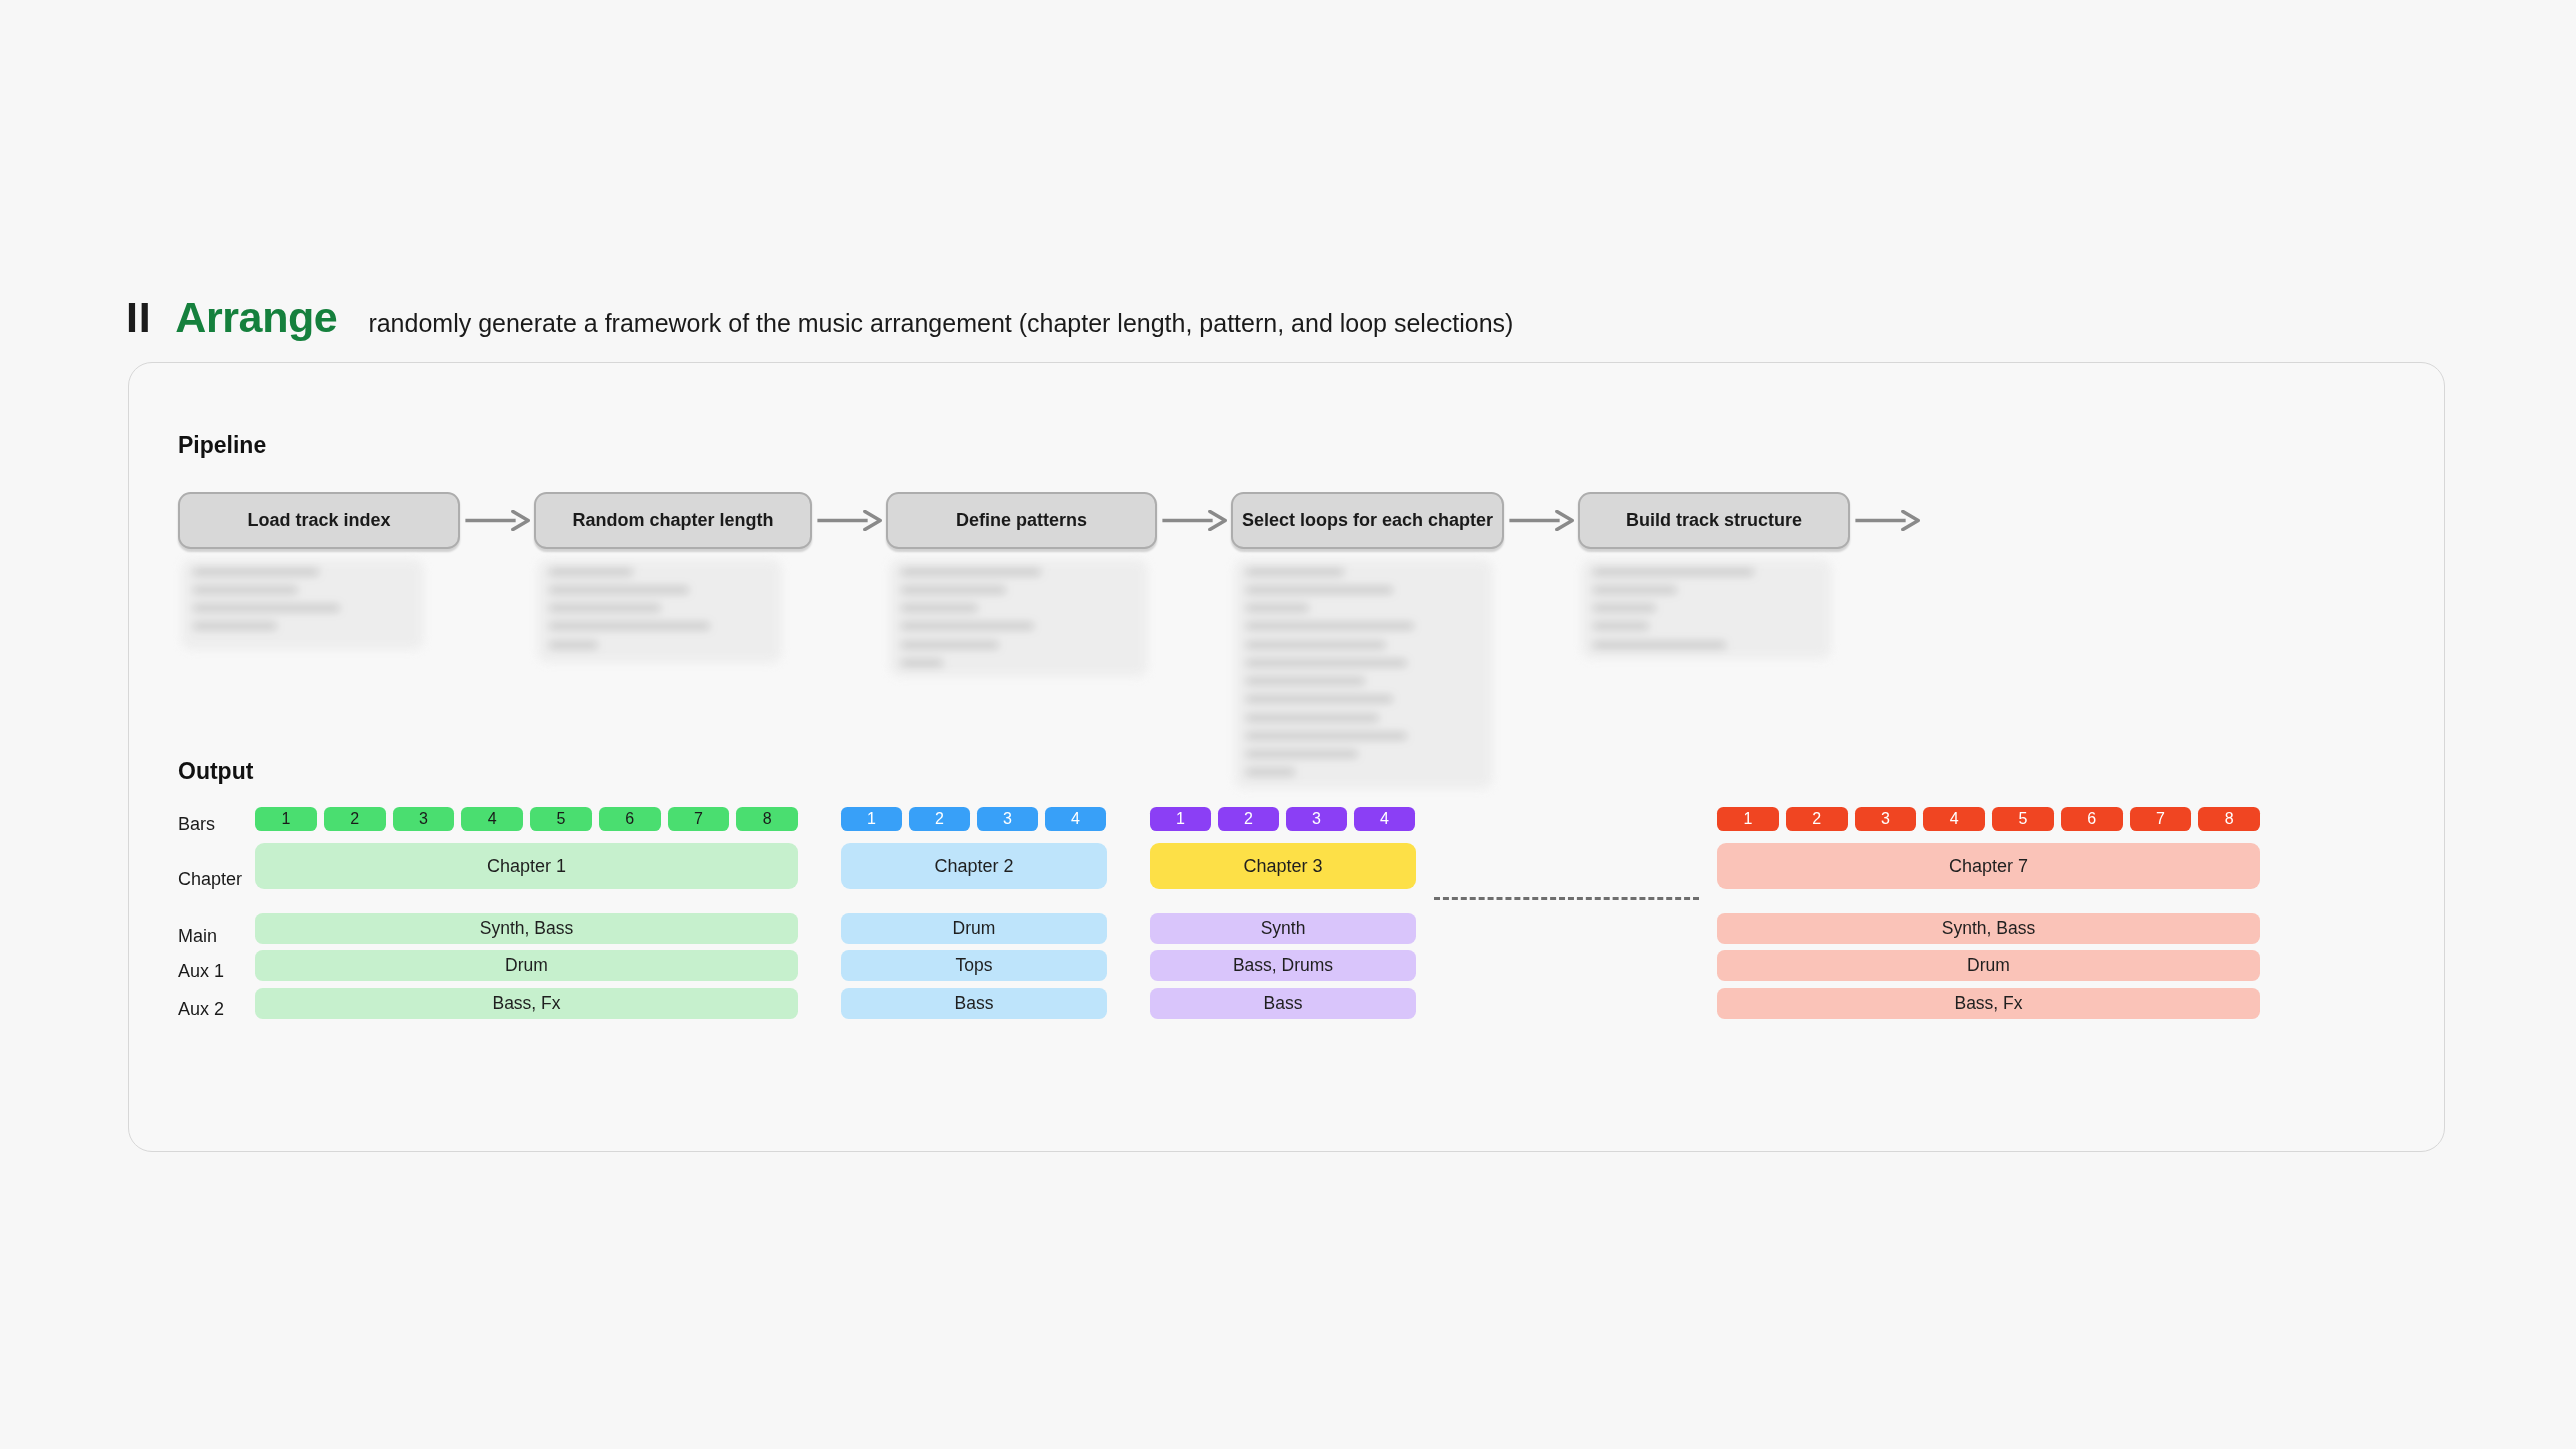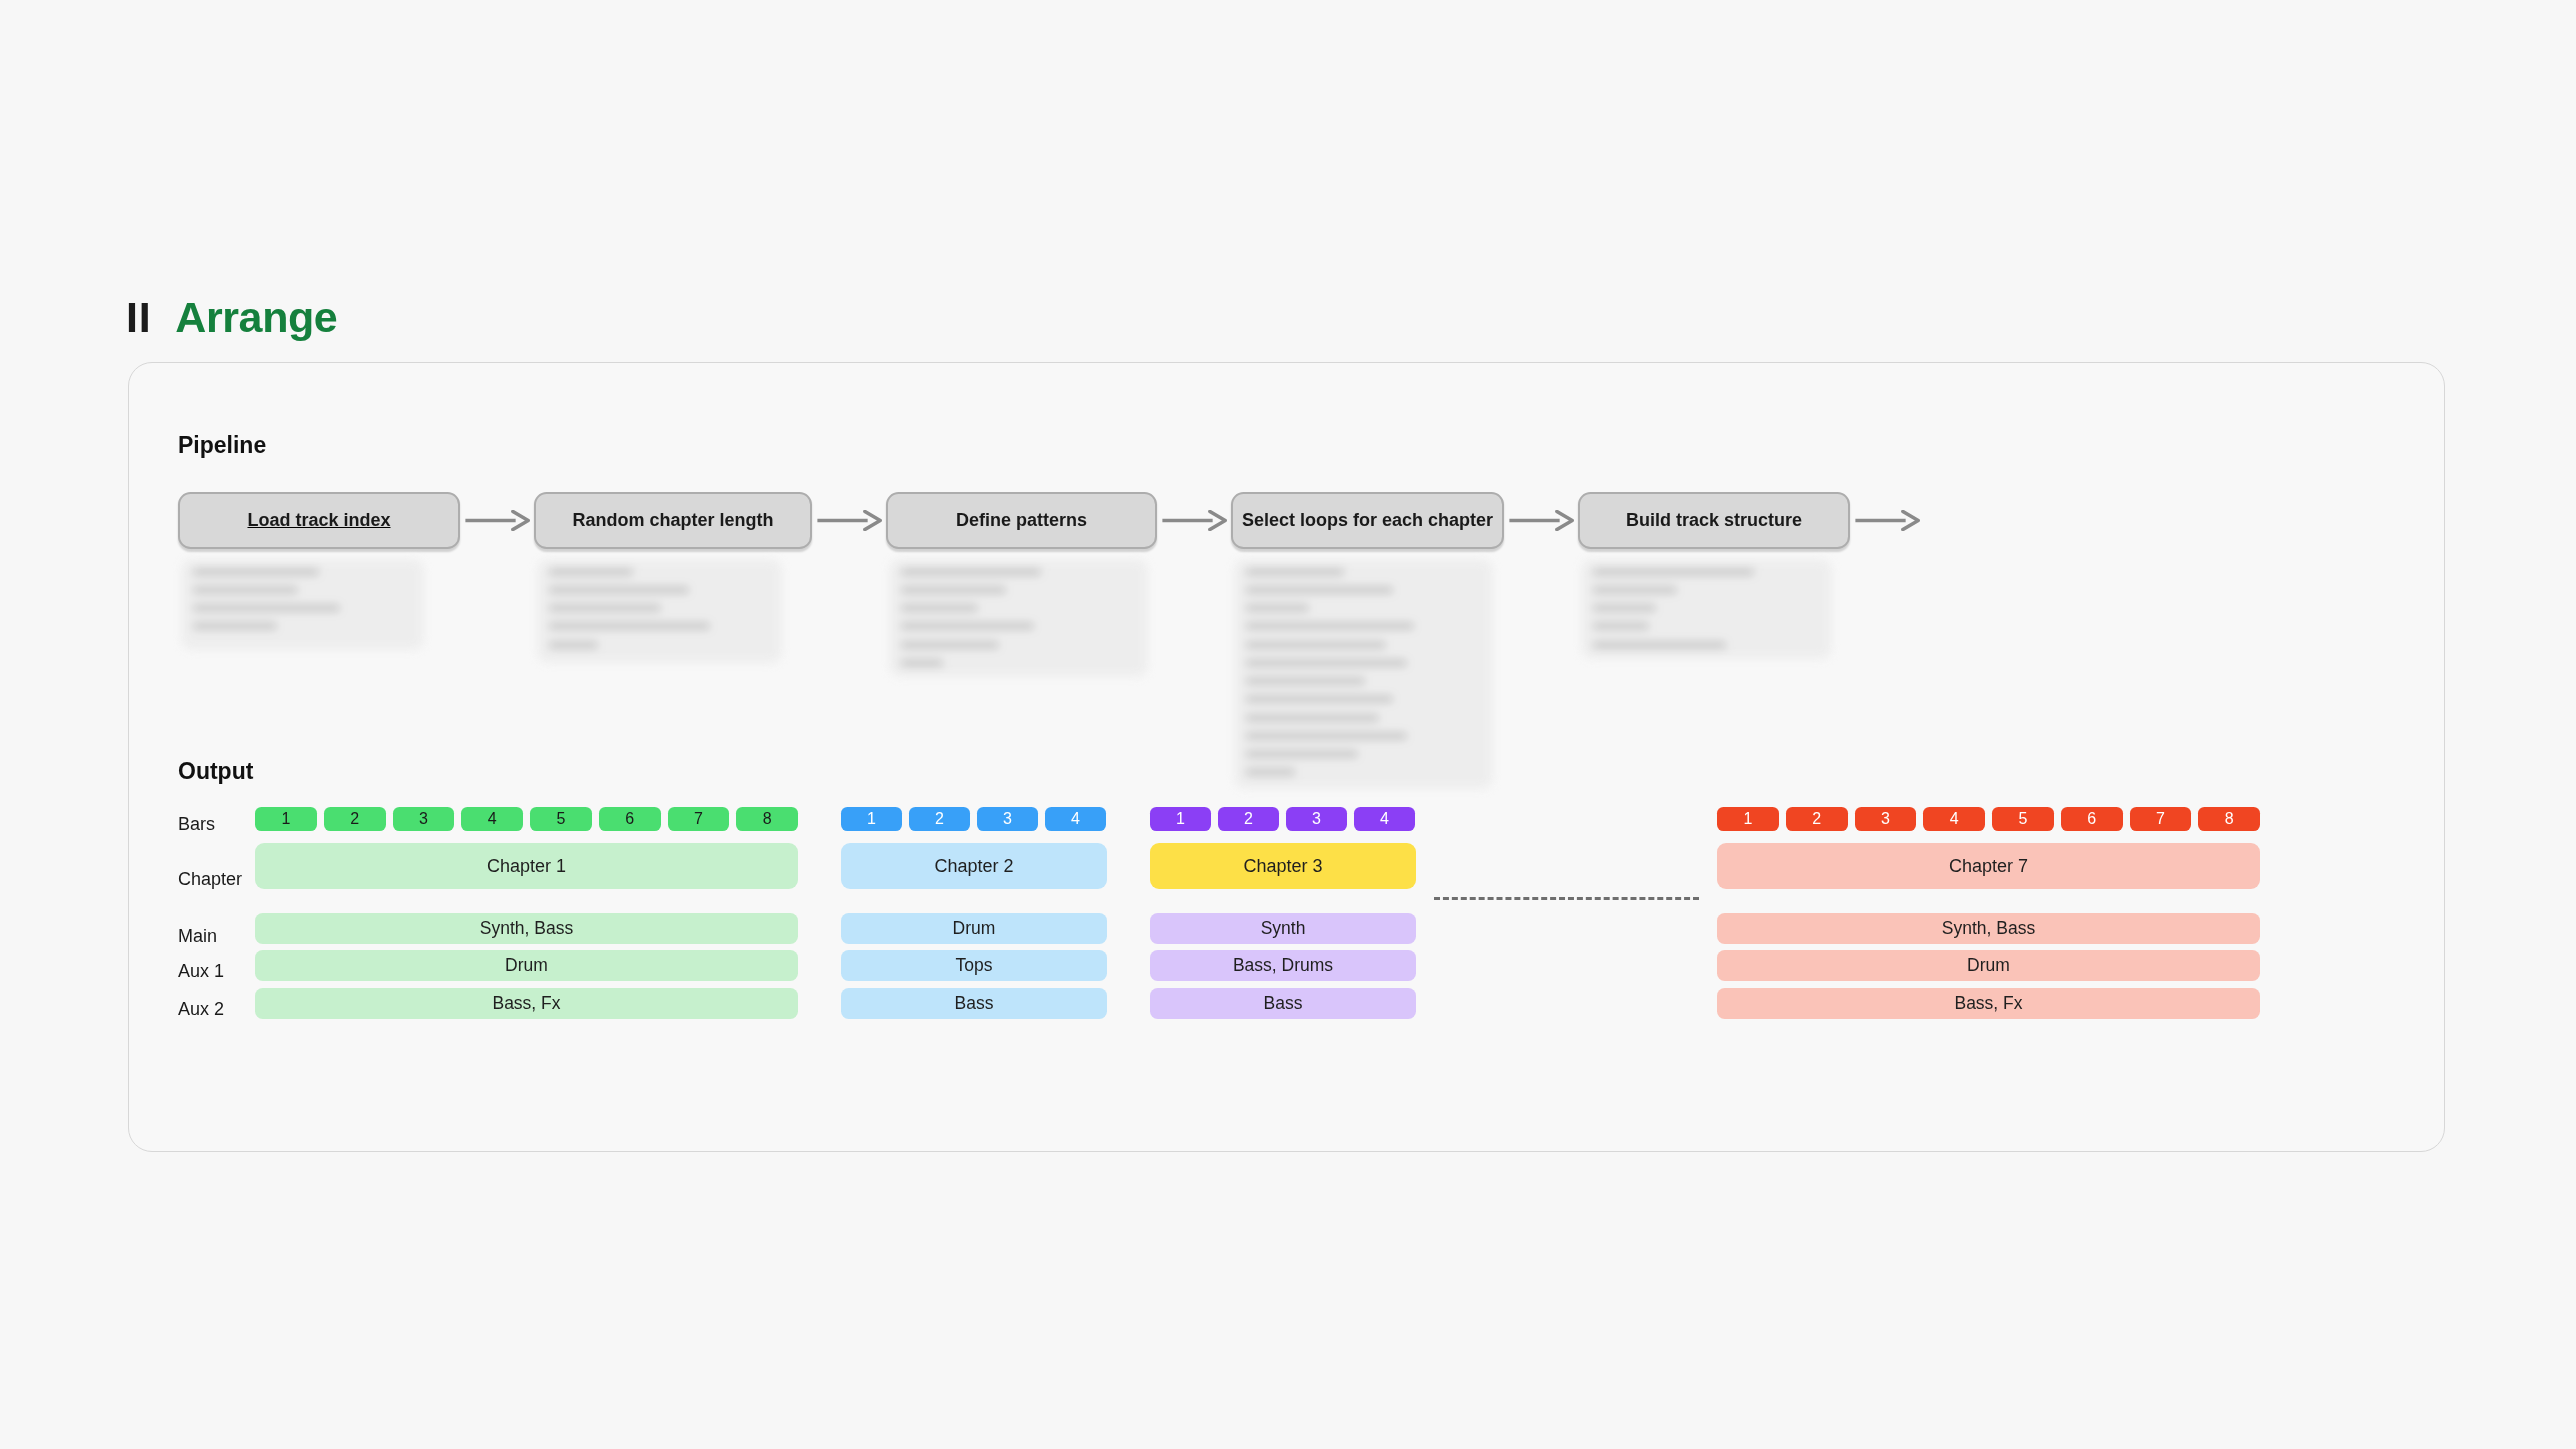--- a/index.html
+++ b/index.html
@@ -116,21 +116,21 @@
     width: 74px;
     height: 57px;
     display: flex;
     align-items: center;
     justify-content: center;
     flex: 0 0 auto;
   }
   .arrow svg { display: block; }
 
   
-  .w1 { width: 282px; text-decoration: underline; }
+  .w1 { width: 282px; }
   .w2 { width: 278px; }
   .w3 { width: 271px; }
   .w4 { width: 273px; }
   .w5 { width: 272px; }
   .w6 { width: 299px; }
 
   
   .bh1 { height: 91px; width: 243px; margin-left: 2.8px;}
   .bh2 { height: 104px; width: 245px; margin-left: 2.8px;}
   .bh3 { height: 118px; width: 259px; margin-left: 2.8px;}
@@ -222,20 +222,21 @@
     right: 18px;
     border-top: 3.5px dashed #6e6e6e;
   }
 </style>
 </head>
 <body>
 
 <div class="title-row">
   <span class="title-numeral">II</span>
   <span class="title-text">Arrange</span>
+  <span class="title-sub">randomly generate a framework of the music arrangement (chapter length, pattern, and loop selections)</span>
 </div>
 
 <div class="card"></div>
 
 <div class="section-heading heading-pipeline">Pipeline</div>
 <div class="section-heading heading-output">Output</div>
 
 <div class="pipeline" id="pipeline">
     <div class="stage-col w1">
       <div class="stage-box">

